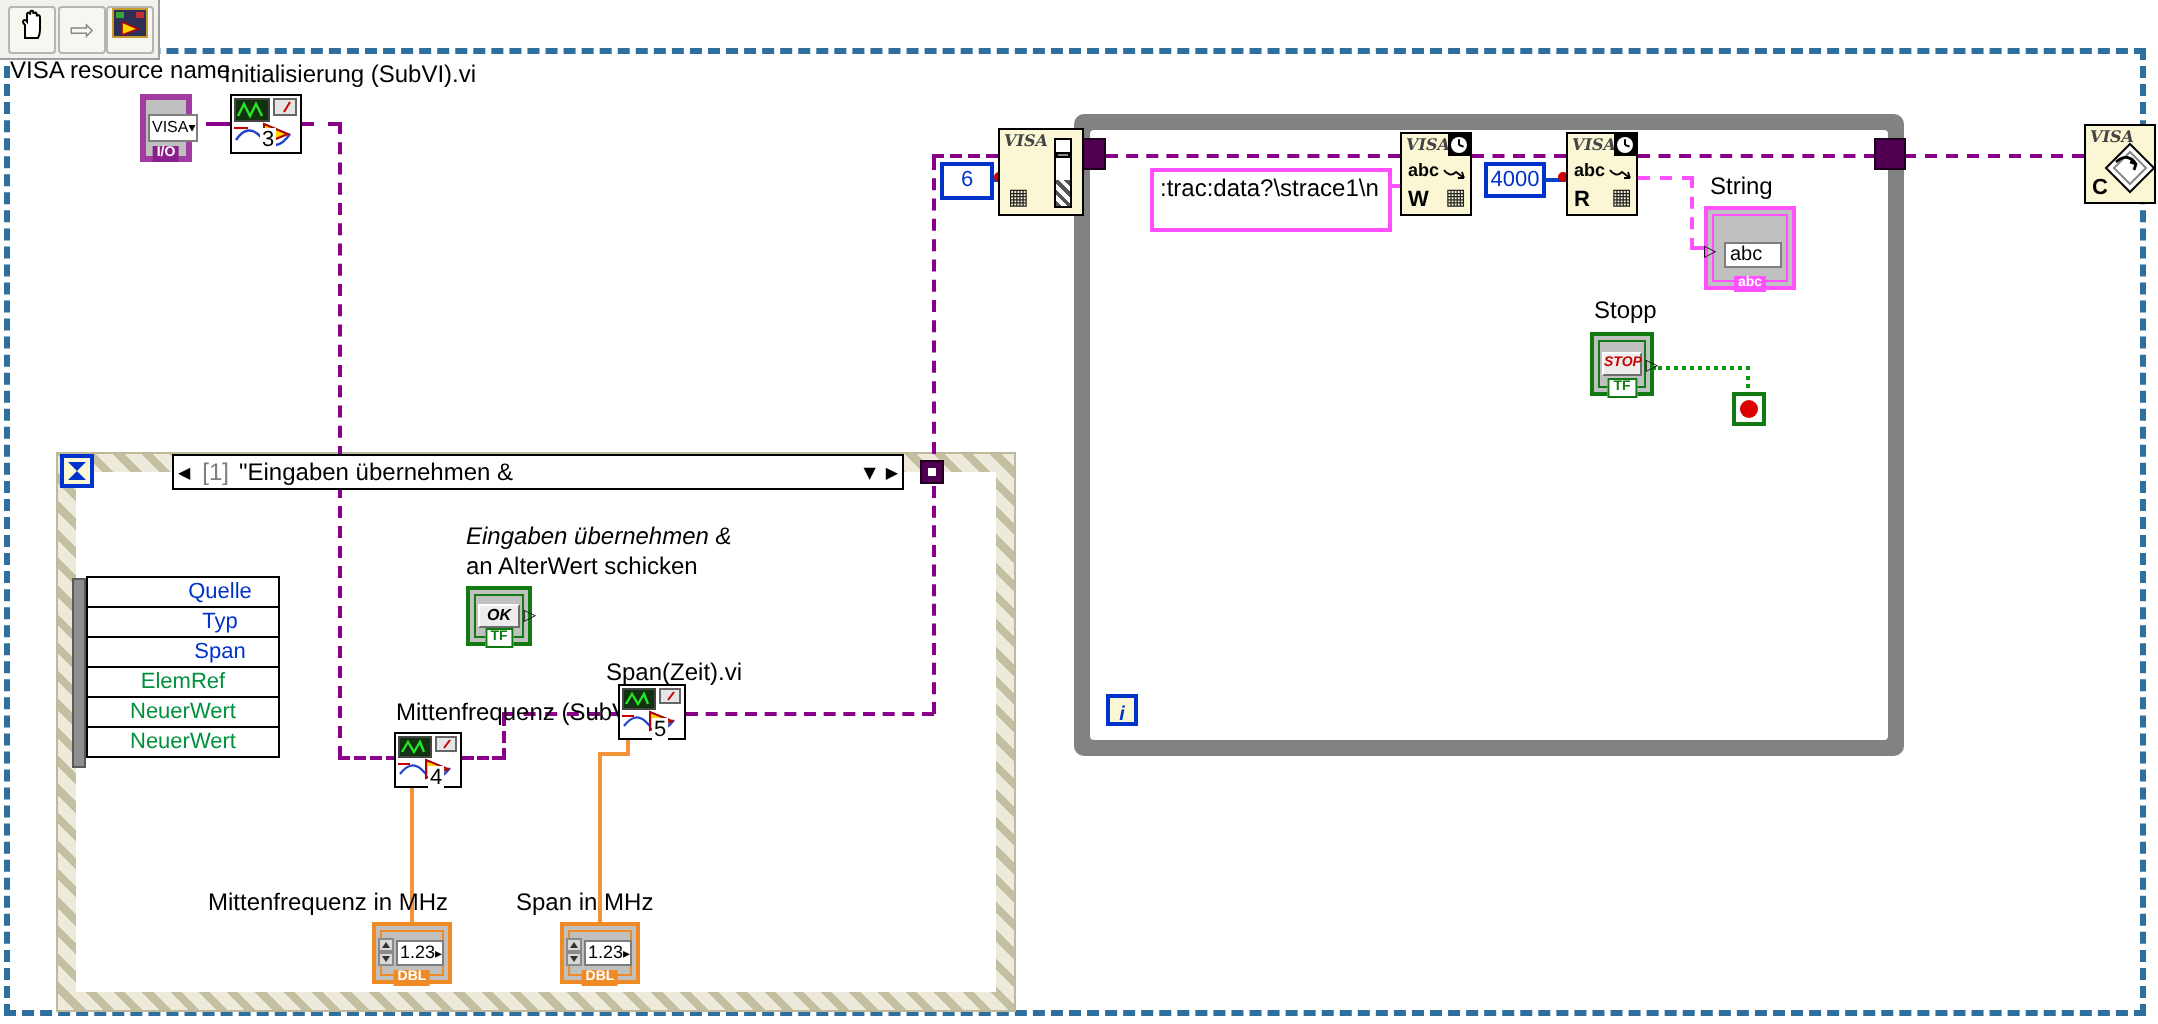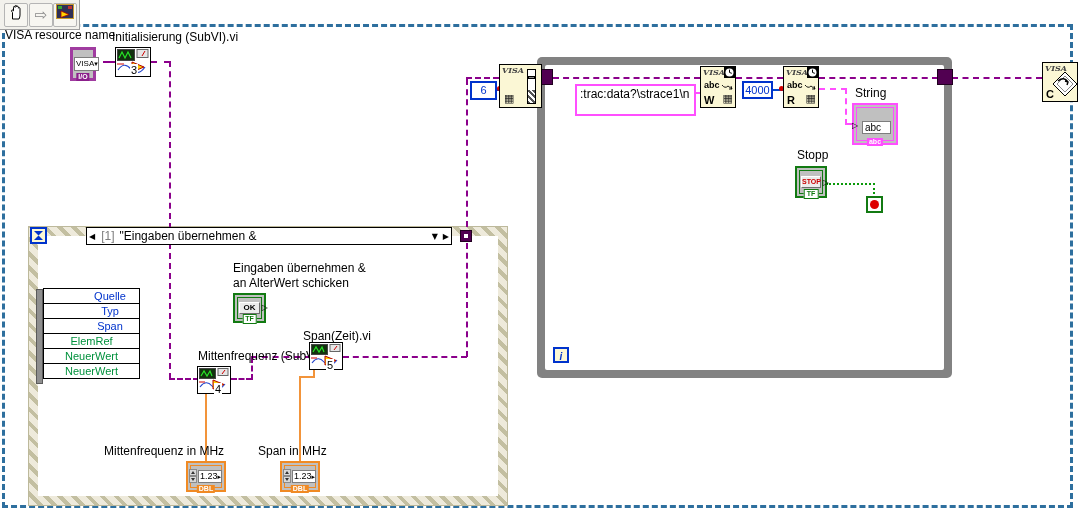--- a/index.html
+++ b/index.html
@@ -58,21 +58,21 @@
   .sel-bar { position:absolute; left:86px; top:227px; width:366px; height:18px; background:#fff; border:1px solid #000; display:flex; align-items:center; font-size:12px; }
   .sel-bar .idx { color:#7d7d7d; margin-left:6px; }
   .sel-bar .ttl { margin-left:5px; flex:1; white-space:nowrap; overflow:hidden; }
 
   .spin { width:8px; position:absolute; left:1px; top:6px; }
   .spin div { width:8px; height:7px; background:#d9d9d9; border:1px solid #8a8a8a; position:relative; }
   .spin div:after { content:""; position:absolute; left:1px; border-left:2px solid transparent; border-right:2px solid transparent; }
   .spin .up:after { top:1px; border-bottom:3px solid #333; }
   .spin .dn:after { top:1px; border-top:3px solid #333; }
 
-  .face { position:absolute; background:#ececec; border:1px solid; border-color:#fff #6e6e6e #6e6e6e #fff; text-align:center; }
+  .face { position:absolute; background:#ececec; border:1px solid; border-color:#fff #6e6e6e #6e6e6e #fff; text-align:center;font-style:italic; }
   .outtri { position:absolute; font-size:8px; color:#000; background:transparent; line-height:8px; }
 </style>
 </head>
 <body>
 
 <div id="page">
 
   <div class="ws-border"></div>
 
   <div class="toolbar">
@@ -263,21 +263,21 @@
   <div class="abs" style="left:36px;top:289px;width:7px;height:95px;background:#8f8f8f;border:1px solid #5a5a5a;"></div>
   <div class="abs" style="left:43px;top:289px;">
     <div class="evt-row blue">Quelle</div>
     <div class="evt-row blue">Typ</div>
     <div class="evt-row blue">Span</div>
     <div class="evt-row green">ElemRef</div>
     <div class="evt-row green">NeuerWert</div>
     <div class="evt-row green">NeuerWert</div>
   </div>
 
-  <div class="lbl" style="left:233px;top:261px;">Eingaben übernehmen &amp;</div>
+  <div class="lbl" style="left:233px;top:261px;font-style:italic;">Eingaben übernehmen &amp;</div>
   <div class="lbl" style="left:233px;top:276px;">an AlterWert schicken</div>
   <div class="term-gray" style="left:233px;top:293px;width:33px;height:30px;border:2px solid #127a12;box-shadow:inset 0 0 0 2px #c0c0c0, inset 0 0 0 3px #127a12;">
     <div class="face" style="left:4px;top:7px;width:21px;height:12px;font-weight:bold;font-size:8px;line-height:10px;color:#000;">OK</div>
     <span class="g outtri" style="right:-4px;top:9px;">▷</span>
     <div class="tag" style="background:#fff;border:1px solid #127a12;color:#127a12;">TF</div>
   </div>
 
   <div class="lbl" style="left:198px;top:349px;">Mittenfrequenz (SubVI)</div>
   <div class="abs" style="left:197px;top:366px;">
     <svg width="34" height="28" viewBox="0 0 34 28">

